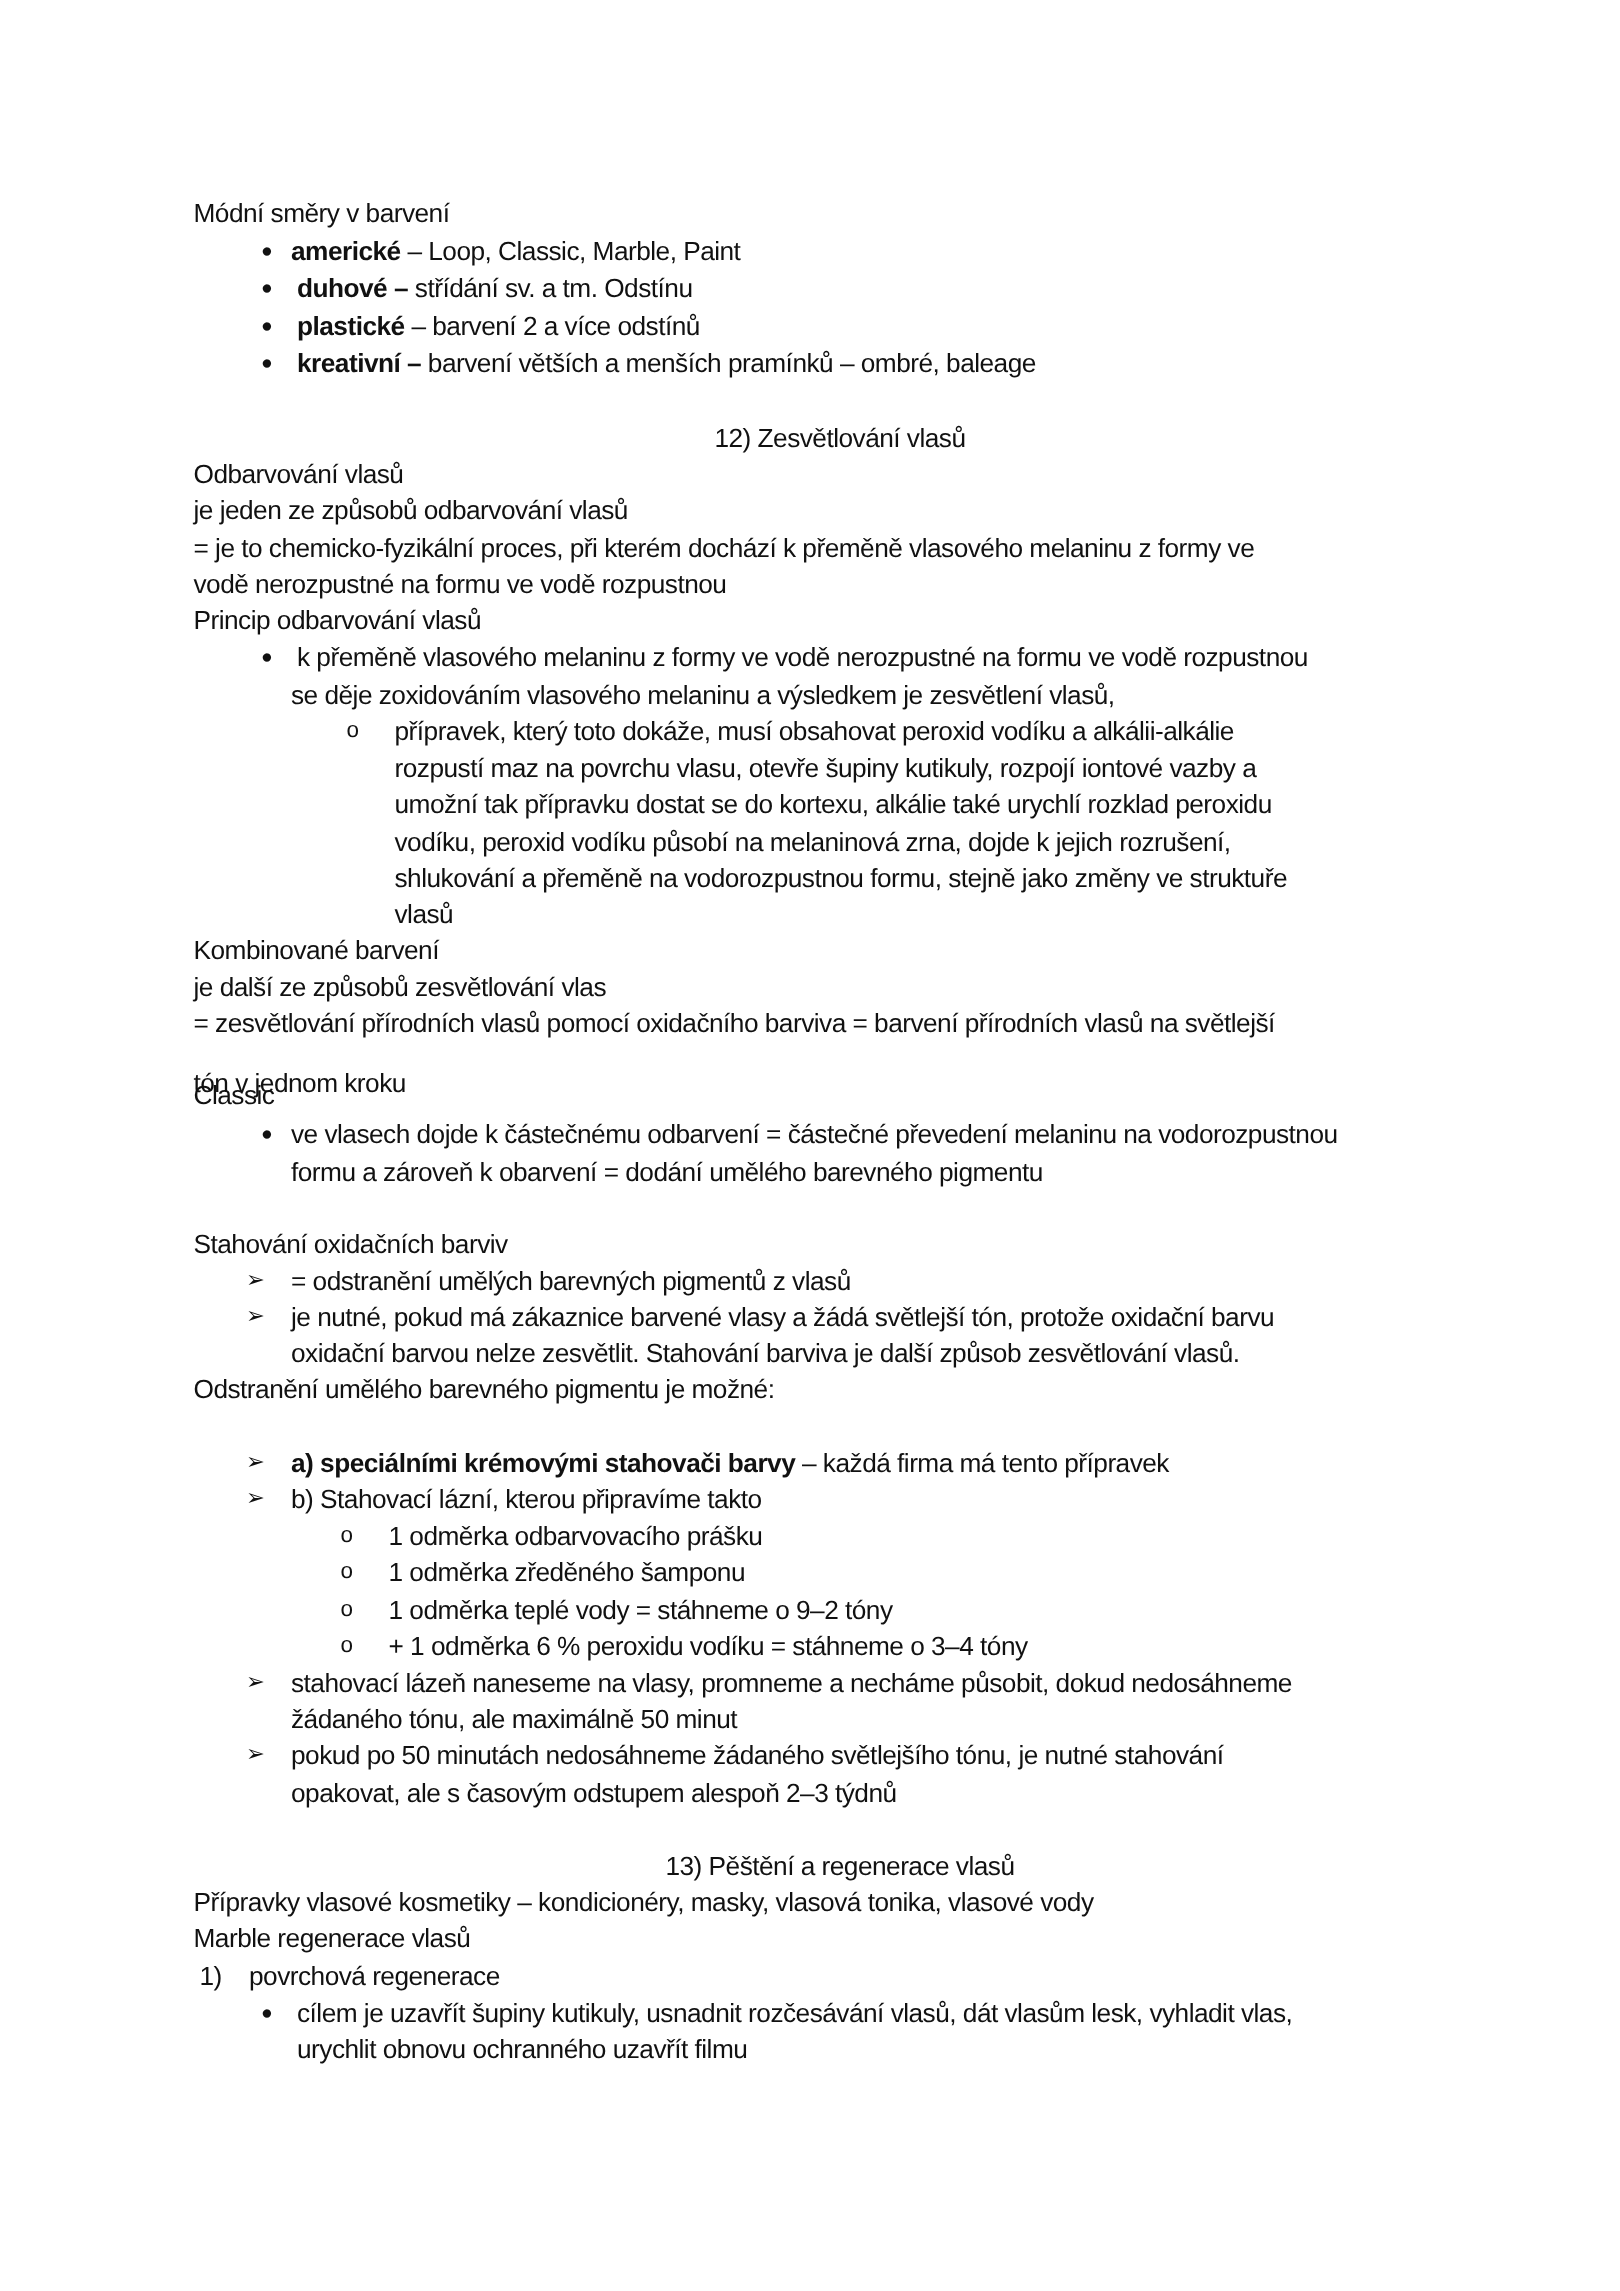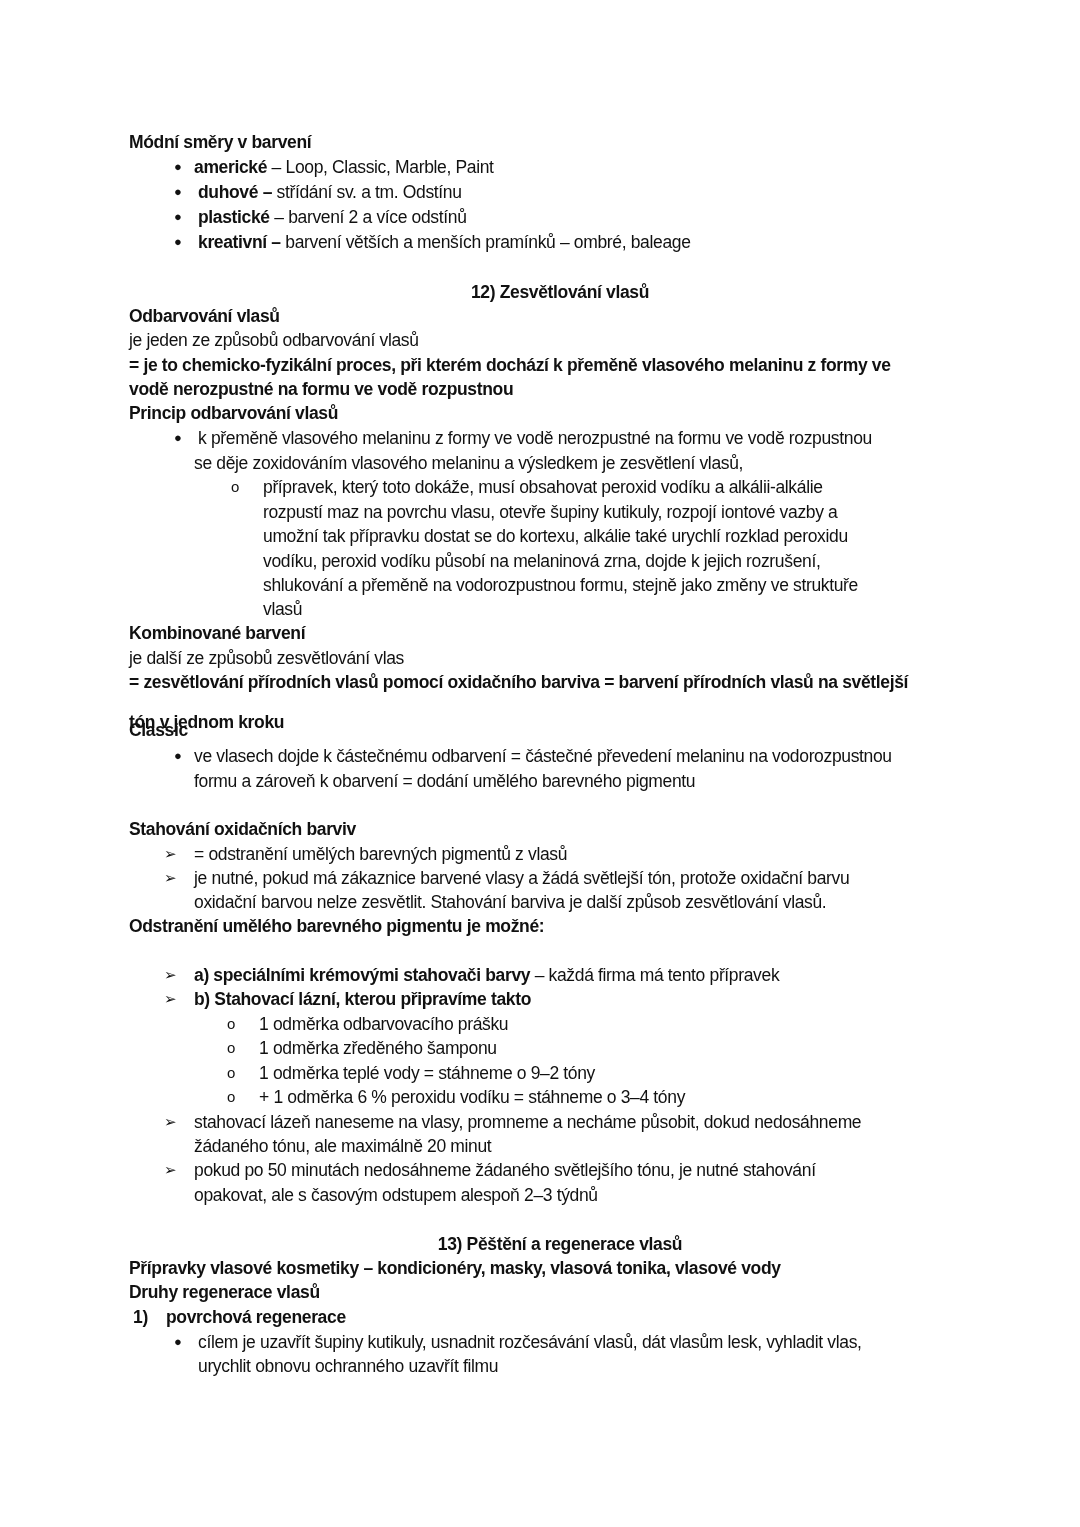--- a/index.html
+++ b/index.html
@@ -2,21 +2,21 @@
 <html><head>
 <meta charset="utf-8">
 <style>
   html, body { margin: 0; padding: 0; background: #ffffff; }
   body {
     width: 1080px; height: 1527px; position: relative; overflow: hidden;
     font-family: "Liberation Sans", sans-serif; color: #111111;
     font-size: 17.5px; letter-spacing: -0.35px;
   }
   .ln { position: absolute; white-space: nowrap; line-height: 24px; }
-  .b { font-weight: bold; }
+  .b { font-weight: normal; }
   .center { left: 0; width: 1120px; text-align: center; }
   .bul { position: absolute; font-size: 13px; line-height: 24px; }
   .circ { position: absolute; line-height: 24px; font-size: 15px; }
   .arrow { position: absolute; line-height: 24px; font-size: 15px; }
 </style>
 </head>
 <body>
 
 <div class="ln b" style="left:129px;top:130px">Módní směry v barvení</div>
 
@@ -80,26 +80,26 @@
 <div class="ln" style="left:259px;top:1012px">1 odměrka odbarvovacího prášku</div>
 <span class="circ" style="left:227px;top:1036px">o</span>
 <div class="ln" style="left:259px;top:1036px">1 odměrka zředěného šamponu</div>
 <span class="circ" style="left:227px;top:1061px">o</span>
 <div class="ln" style="left:259px;top:1061px">1 odměrka teplé vody = stáhneme o 9–2 tóny</div>
 <span class="circ" style="left:227px;top:1085px">o</span>
 <div class="ln" style="left:259px;top:1085px">+ 1 odměrka 6 % peroxidu vodíku = stáhneme o 3–4 tóny</div>
 
 <span class="arrow" style="left:164px;top:1110px">➢</span>
 <div class="ln" style="left:194px;top:1110px">stahovací lázeň naneseme na vlasy, promneme a necháme působit, dokud nedosáhneme</div>
-<div class="ln" style="left:194px;top:1134px">žádaného tónu, ale maximálně 20 minut</div>
+<div class="ln" style="left:194px;top:1134px">žádaného tónu, ale maximálně 50 minut</div>
 <span class="arrow" style="left:164px;top:1158px">➢</span>
 <div class="ln" style="left:194px;top:1158px">pokud po 50 minutách nedosáhneme žádaného světlejšího tónu, je nutné stahování</div>
 <div class="ln" style="left:194px;top:1183px">opakovat, ale s časovým odstupem alespoň 2–3 týdnů</div>
 
 <div class="ln b center" style="top:1232px">13) Pěštění a regenerace vlasů</div>
 <div class="ln b" style="left:129px;top:1256px">Přípravky vlasové kosmetiky – kondicionéry, masky, vlasová tonika, vlasové vody</div>
-<div class="ln b" style="left:129px;top:1280px">Druhy regenerace vlasů</div>
+<div class="ln b" style="left:129px;top:1280px">Marble regenerace vlasů</div>
 <div class="ln b" style="left:133px;top:1305px">1)</div>
 <div class="ln b" style="left:166px;top:1305px">povrchová regenerace</div>
 
 <span class="bul" style="left:174px;top:1330px">●</span>
 <div class="ln" style="left:198px;top:1330px">cílem je uzavřít šupiny kutikuly, usnadnit rozčesávání vlasů, dát vlasům lesk, vyhladit vlas,</div>
 <div class="ln" style="left:198px;top:1354px">urychlit obnovu ochranného uzavřít filmu</div>
 
 </body></html>

